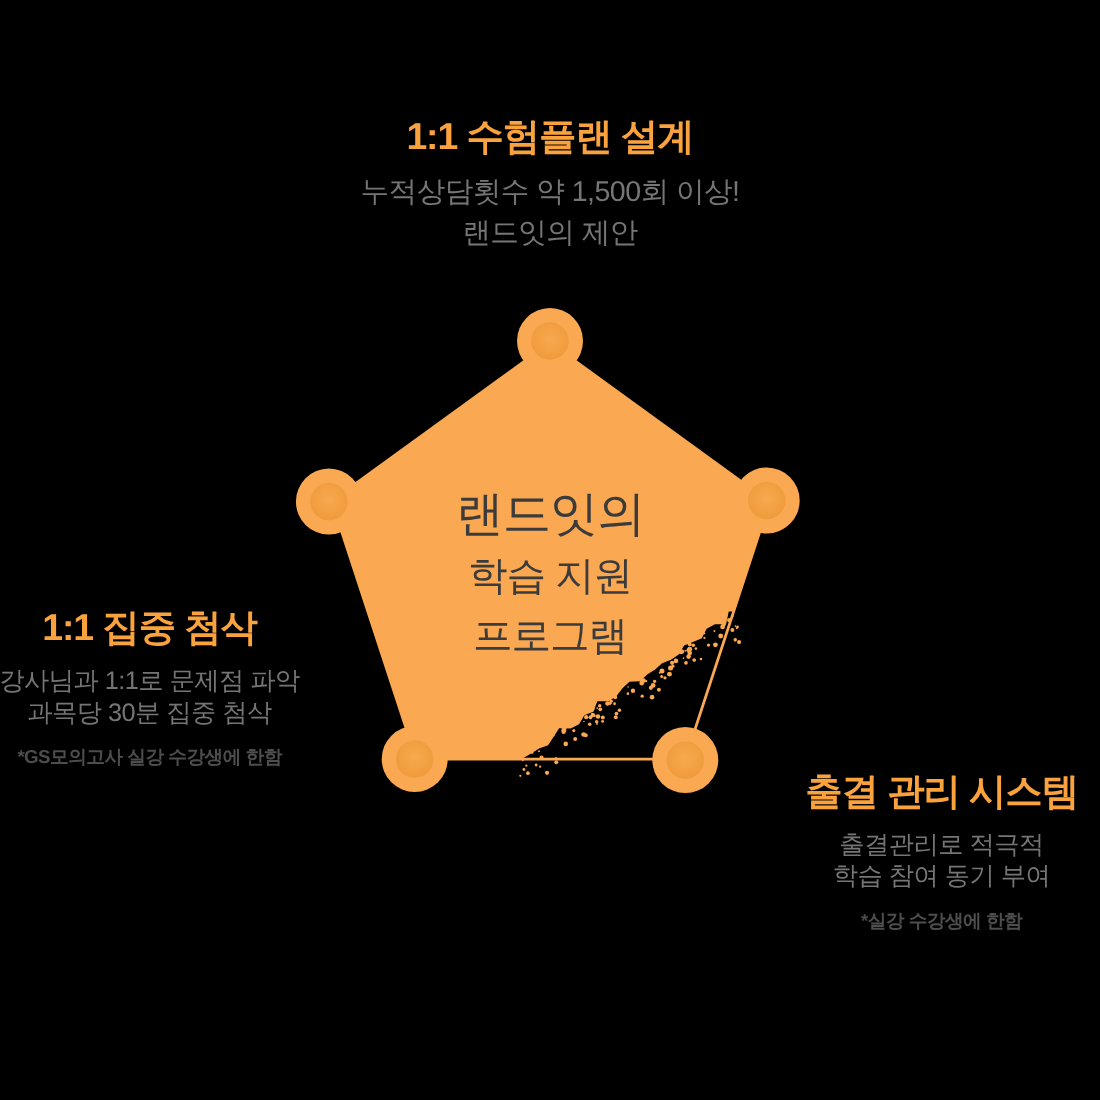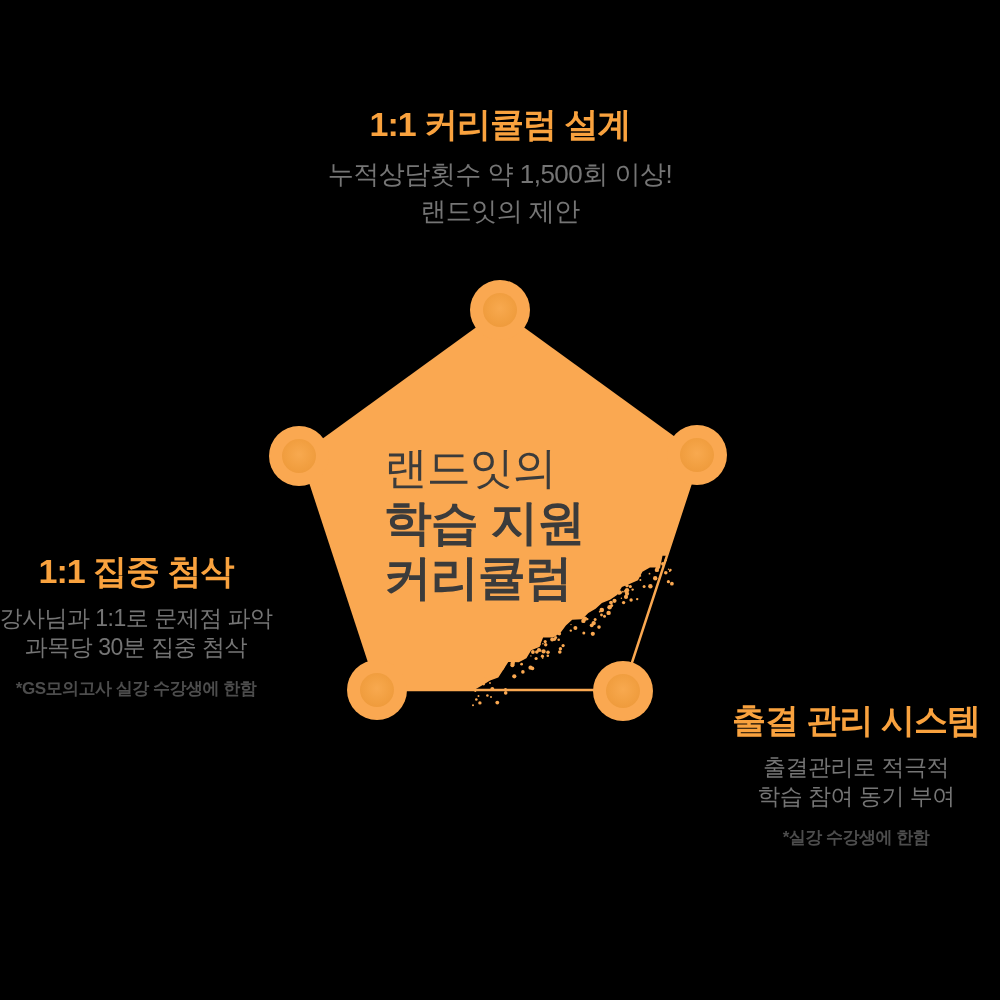--- a/index.html
+++ b/index.html
@@ -33,28 +33,29 @@
   .sec-body.wide{font-size:26px;line-height:37px;margin-top:12px;}
   .sec-note{
     color:#4D4D4D;
     font-size:17px;
     font-weight:700;
     margin-top:15px;
     letter-spacing:-0.5px;
   }
   .center-text{
     position:absolute;
-    left:484px;top:440px;
+    left:500px;top:440px;
     transform:translateX(-50%);
+    text-align:center;
     color:#3B3B3B;
     white-space:nowrap;
     z-index:3;
   }
   .center-line1{font-size:44px;font-weight:400;line-height:55px;letter-spacing:-1px;}
-  .center-line23{font-size:48px;font-weight:700;line-height:55px;letter-spacing:-1px;}
+  .center-line23{font-size:36px;font-weight:400;line-height:55px;letter-spacing:-1px;}
   svg{position:absolute;left:0;top:0;z-index:1;}
   .txt{position:relative;z-index:2;}
 </style>
 </head>
 <body>
 
 <div class="stage">
 
   <svg width="1000" height="1000" viewBox="0 0 1000 1000">
     <defs>
@@ -197,25 +198,25 @@
     <circle cx="500" cy="310" r="17" fill="url(#innerGrad)"></circle>
     <circle cx="697" cy="455" r="17" fill="url(#innerGrad)"></circle>
     <circle cx="299" cy="456" r="17" fill="url(#innerGrad)"></circle>
     <circle cx="377" cy="690" r="17" fill="url(#innerGrad)"></circle>
     <circle cx="623" cy="691" r="17" fill="url(#innerGrad)"></circle>
   </svg>
 
   <div class="center-text">
     <div class="center-line1">랜드잇의</div>
     <div class="center-line23">학습 지원</div>
-    <div class="center-line23">커리큘럼</div>
+    <div class="center-line23">프로그램</div>
   </div>
 
   <div class="section txt" style="left:500px;top:104px;">
-    <div class="sec-title">1:1 커리큘럼 설계</div>
+    <div class="sec-title">1:1 수험플랜 설계</div>
     <div class="sec-body wide">
       <div>누적상담횟수 약 1,500회 이상!</div>
       <div>랜드잇의 제안</div>
     </div>
   </div>
 
   <div class="section txt" style="left:136px;top:425px;">
     <div class="sec-title">1:1 집중 첨삭</div>
     <div class="sec-body">
       <div>강사님과 1:1로 문제점 파악</div>

